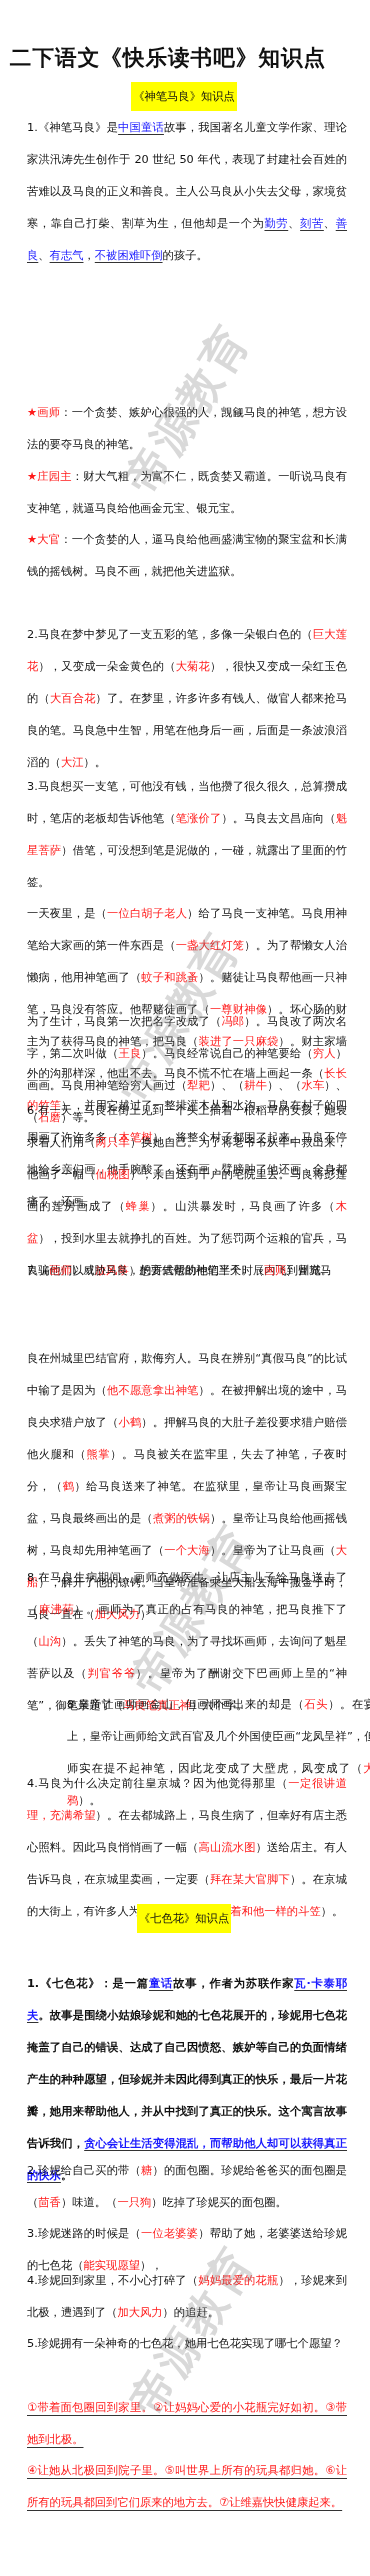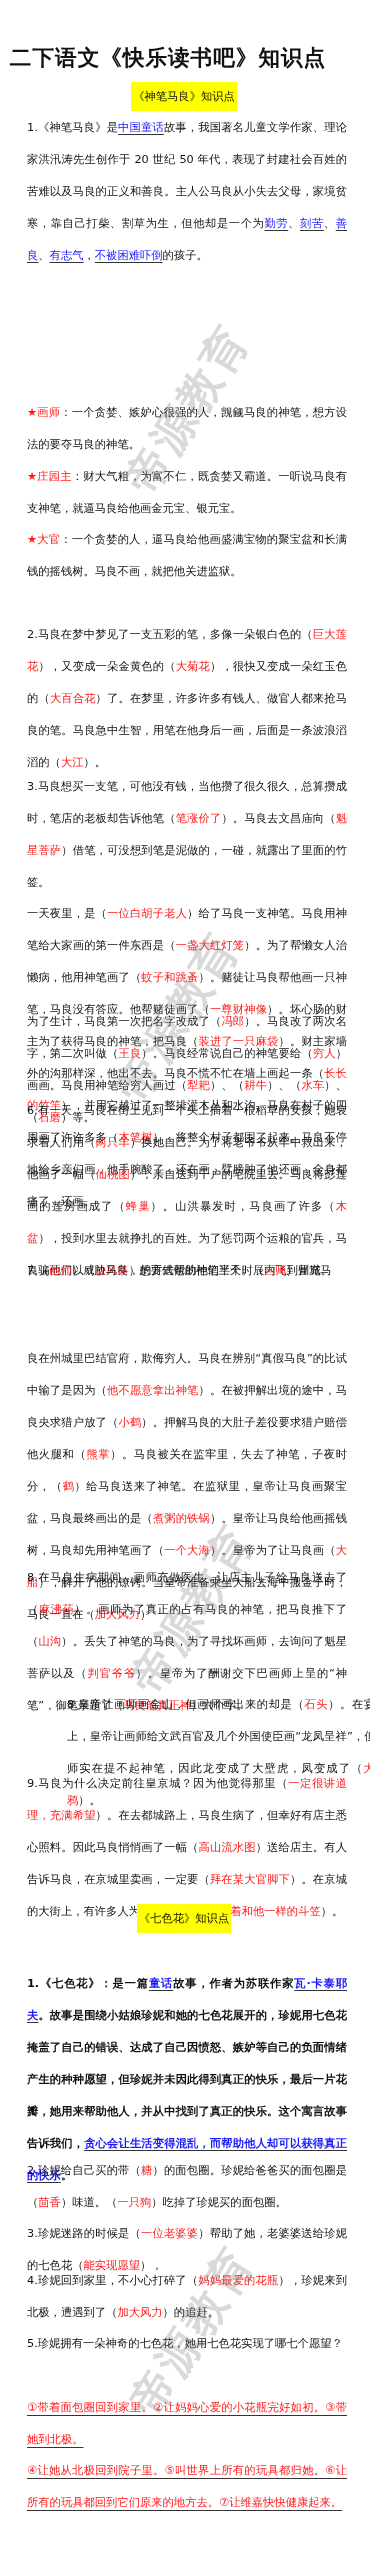--- a/index.html
+++ b/index.html
@@ -77,21 +77,21 @@
 
   <div class="block" style="top:1562px;">
     <span>8.在马良生病期间，画师充做医生，让店主儿子给马良送去了（</span><span class="red">麻沸药</span><span>）。画师为了真正的占有马良的神笔，把马良推下了（</span><span class="red">山沟</span><span>）。丢失了神笔的马良，为了寻找坏画师，去询问了魁星菩萨以及（</span><span class="red">判官爷爷</span><span>）。皇帝为了酬谢交下巴画师上呈的“神笔”，御笔亲题了（</span><span class="red">马良笔真正神</span><span>）六个字。</span>
   </div>
 
   <div class="block" style="top:1689px;margin-left:40px;">
     <span>8.皇帝让画师画金山，但画师画出来的却是（</span><span class="red">石头</span><span>）。在宴席上，皇帝让画师给文武百官及几个外国使臣画“龙凤呈祥”，但画师实在提不起神笔，因此龙变成了大壁虎，凤变成了（</span><span class="red">大乌鸦</span><span>）。</span>
   </div>
 
   <div class="block" style="top:1768px;">
-    <span>9.马良为什么决定前往皇京城？因为他觉得那里（</span><span class="red">一定很讲道理，充满希望</span><span>）。在去都城路上，马良生病了，但幸好有店主悉心照料。因此马良悄悄画了一幅（</span><span class="red">高山流水图</span><span>）送给店主。有人告诉马良，在京城里卖画，一定要（</span><span class="red">拜在某大官脚下</span><span>）。在京城的大街上，有许多人为了模仿马良，（</span><span class="red">背着和他一样的斗笠</span><span>）。</span>
+    <span>4.马良为什么决定前往皇京城？因为他觉得那里（</span><span class="red">一定很讲道理，充满希望</span><span>）。在去都城路上，马良生病了，但幸好有店主悉心照料。因此马良悄悄画了一幅（</span><span class="red">高山流水图</span><span>）送给店主。有人告诉马良，在京城里卖画，一定要（</span><span class="red">拜在某大官脚下</span><span>）。在京城的大街上，有许多人为了模仿马良，（</span><span class="red">背着和他一样的斗笠</span><span>）。</span>
   </div>
 
 
   <div class="heading-wrap" style="top:1904px;text-align:center;">
     <span class="heading">《七色花》知识点</span>
   </div>
 
   <div class="block" style="top:1968px;font-weight:bold;">
     <span>1.《七色花》：是一篇</span><span class="blue">童话</span><span>故事，作者为苏联作家</span><span class="blue">瓦·卡泰耶夫</span><span>。故事是围绕小姑娘珍妮和她的七色花展开的，珍妮用七色花掩盖了自己的错误、达成了自己因愤怒、嫉妒等自己的负面情绪产生的种种愿望，但珍妮并未因此得到真正的快乐，最后一片花瓣，她用来帮助他人，并从中找到了真正的快乐。这个寓言故事告诉我们，</span><span class="blue">贪心会让生活变得混乱，而帮助他人却可以获得真正的快乐</span><span>。</span>
   </div>

